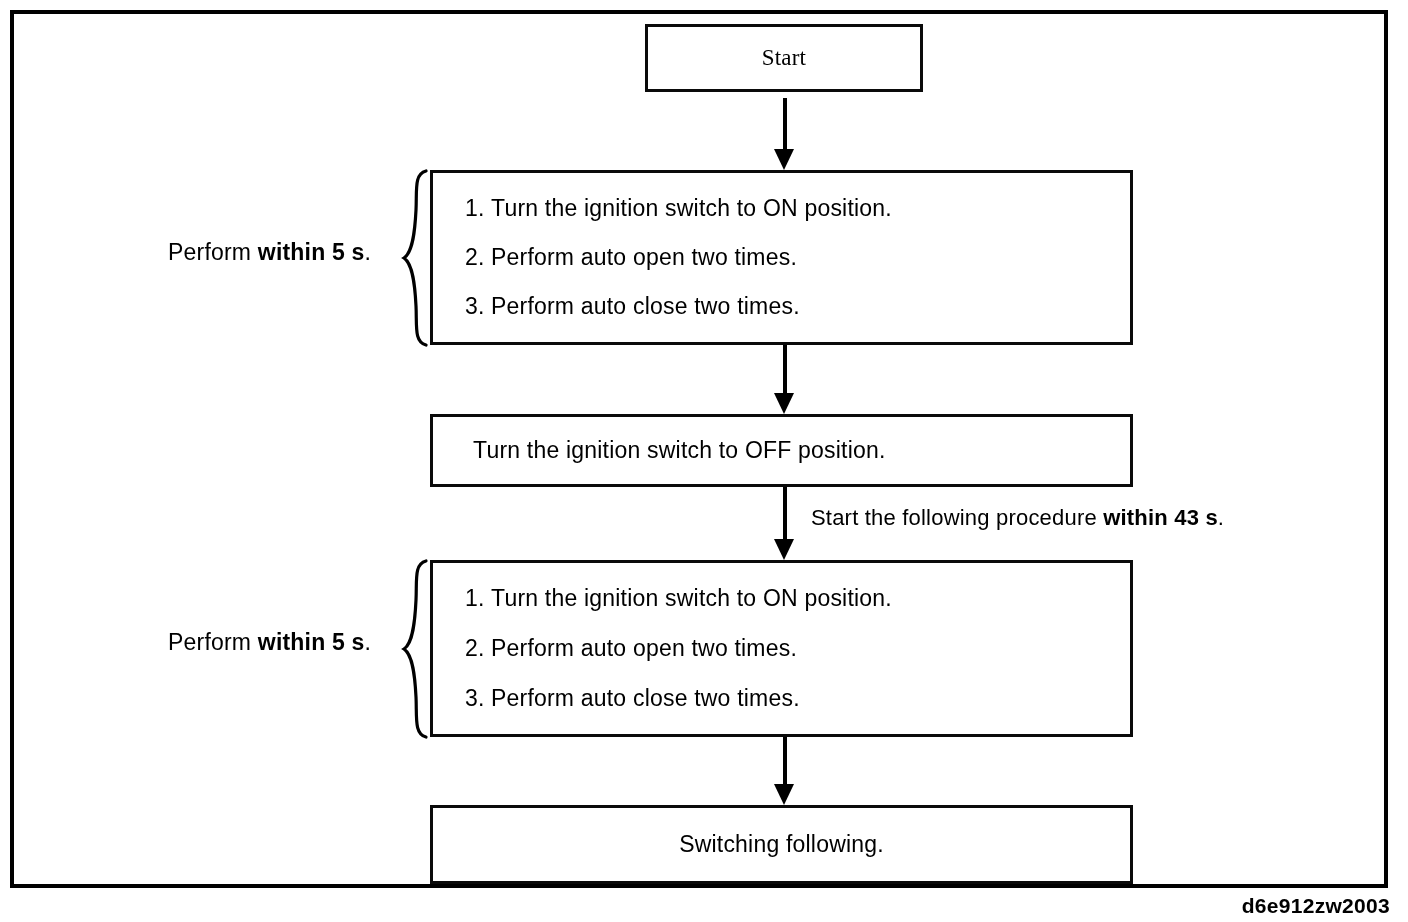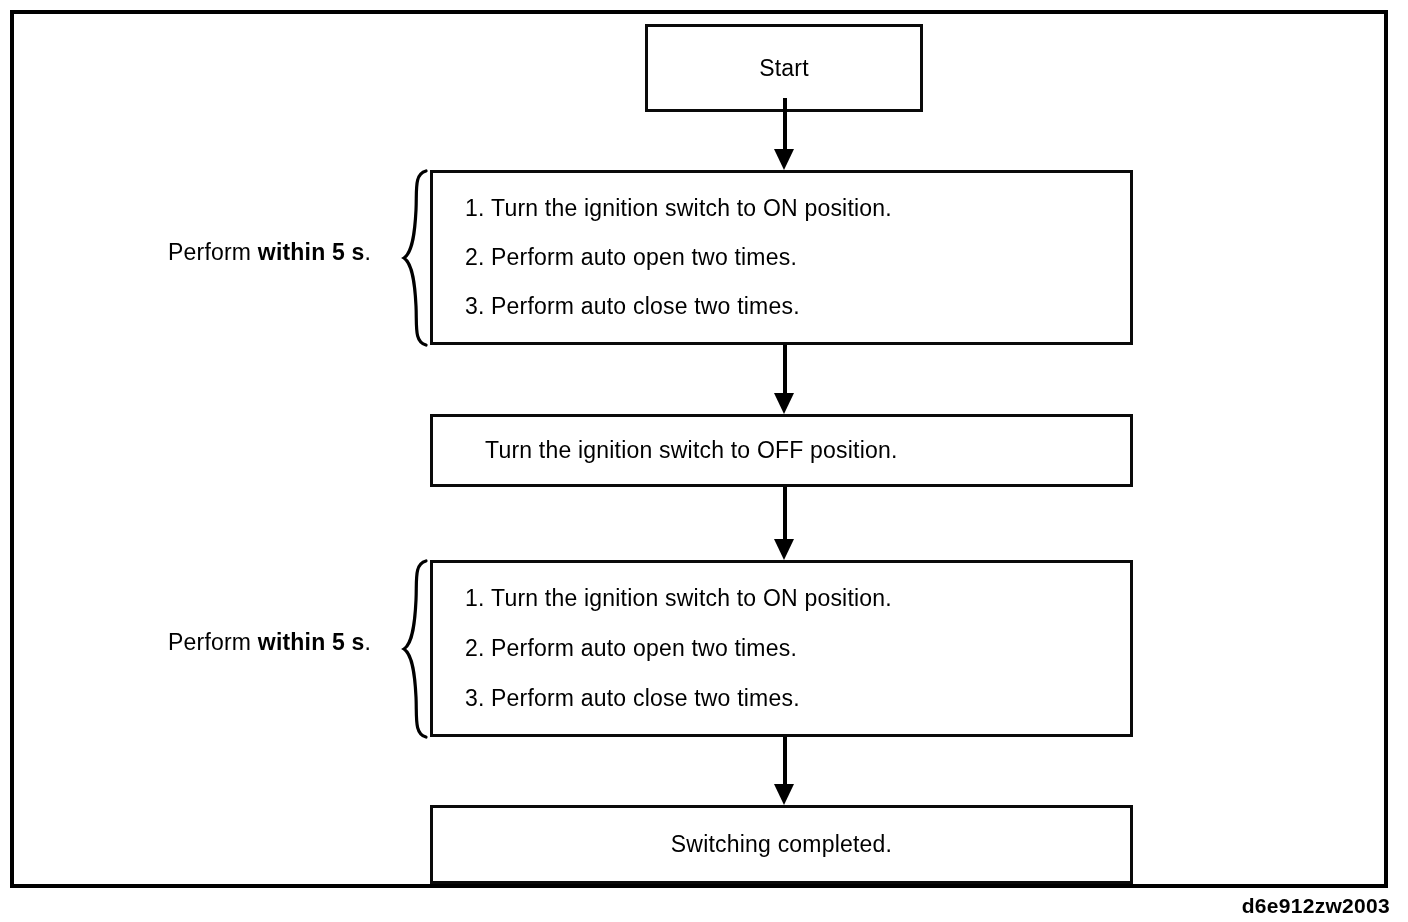--- a/index.html
+++ b/index.html
@@ -41,29 +41,30 @@
     justify-content: center;
     text-align: center;
     font-size: 23px;
     letter-spacing: 0.2px;
   }
   .box-left-text {
     display: flex;
     align-items: center;
     justify-content: flex-start;
     font-size: 23px;
-    padding-left: 52px;
+    padding-left: 40px;
     letter-spacing: 0.2px;
   }
   
   #start-box {
     left: 645px;
     top: 24px;
     width: 278px;
-    height: 88px;
+    height: 68px;
+    font-family: Liberation Serif, serif;
   }
   
   .steps-box {
     left: 430px;
     width: 703px;
     padding: 22px 0 22px 32px;
     box-sizing: border-box;
   }
   #steps-box-1 { top: 170px; height: 175px; }
   #steps-box-3 { top: 560px; height: 177px; }
@@ -234,20 +235,23 @@
 
   <div class="flow-box box-left-text" id="ign-off-box">
     <span>Turn the ignition switch to OFF position.</span>
   </div>
 
   <div class="arrow" id="arrow-3">
     <div class="shaft"></div>
     <div class="head"></div>
   </div>
 
+  <div id="annotation-43s">
+    <span>Start the following procedure </span><span class="bold">within 43 s</span><span>.</span>
+  </div>
 
   <div class="brace" id="brace-3">
     <svg viewBox="0 0 30 182" preserveAspectRatio="none" aria-hidden="true">
       <path d="M26 3 C14 6 17 22 16 42 C15 63 13 85 4 91 C13 97 15 119 16 139 C17 159 14 176 26 179" fill="none" stroke="#000000" stroke-width="3.2" stroke-linecap="round"></path>
     </svg>
   </div>
 
   <div class="side-label" id="label-within-3">
     <span>Perform </span><span class="bold">within 5 s</span><span>.</span>
   </div>
@@ -268,18 +272,18 @@
       </li>
     </ul>
   </div>
 
   <div class="arrow" id="arrow-4">
     <div class="shaft"></div>
     <div class="head"></div>
   </div>
 
   <div class="flow-box box-center-text" id="done-box">
-    <span>Switching completed.</span>
+    <span>Switching following.</span>
   </div>
 
   <div id="figure-code">d6e912zw2003</div>
 
 </div>
 
 </body></html>

